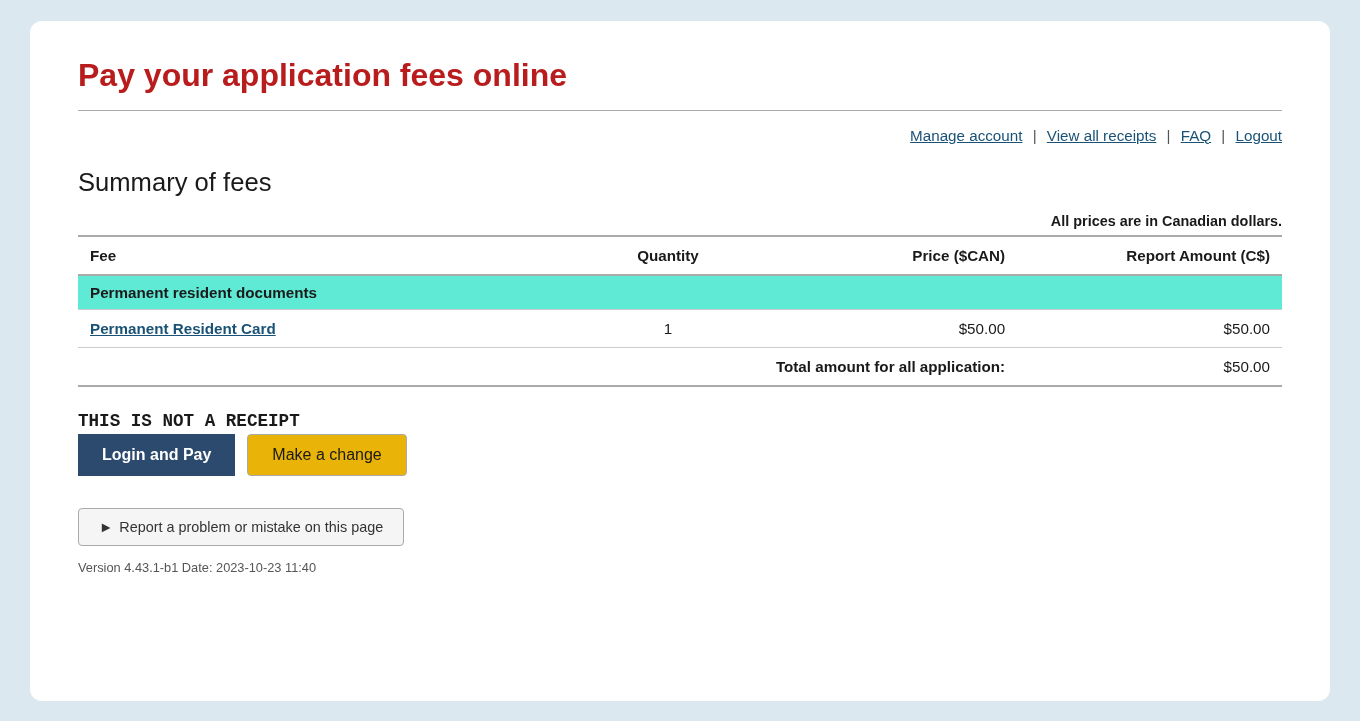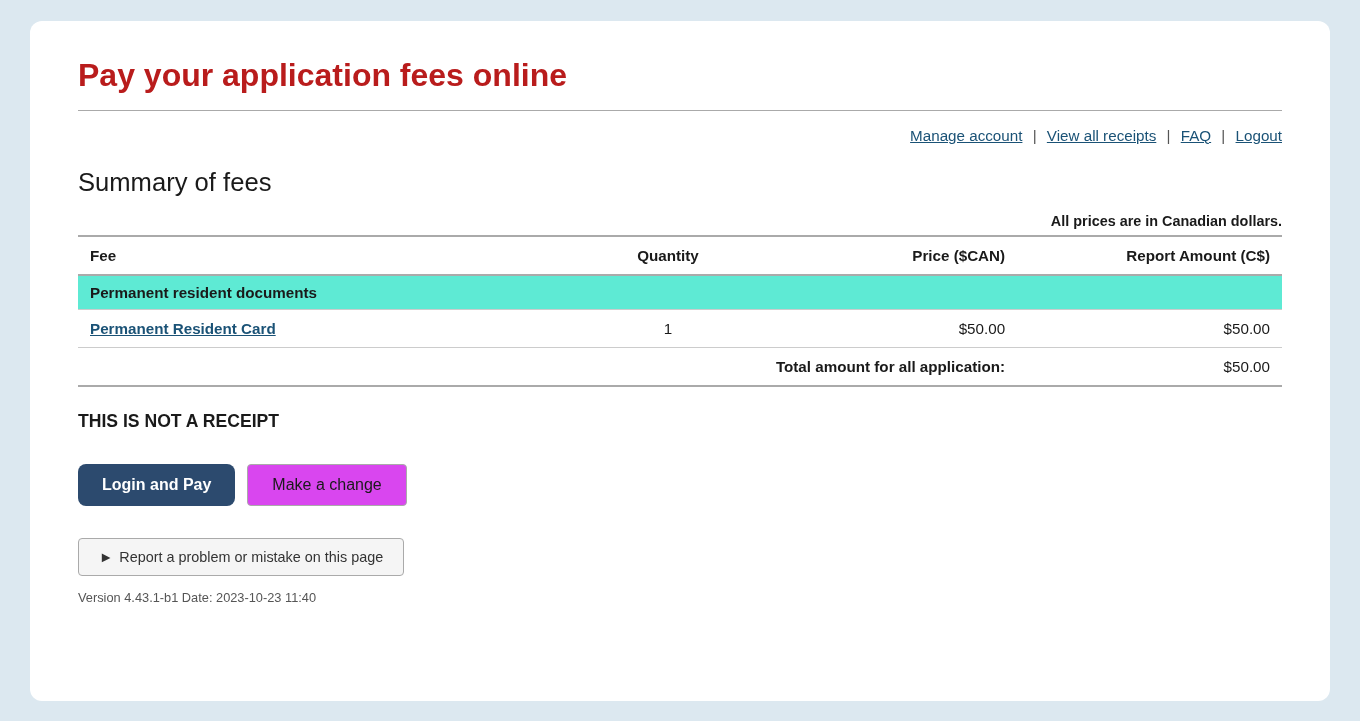--- a/index.html
+++ b/index.html
@@ -153,42 +153,43 @@
     .total-row td.total-value {
       text-align: right;
       font-weight: 400;
       color: #1a1a1a;
     }
 
     .receipt-notice {
       font-size: 1.1rem;
       font-weight: 700;
       color: #1a1a1a;
-      margin: 24px 0 32px 0;
+      margin: 24px 0 3px 0;
+      font-family: Liberation Mono, monospace;
     }
 
     .action-buttons {
       display: flex;
       gap: 12px;
       margin-bottom: 32px;
     }
 
     .btn-primary {
       background-color: #2c4a6e;
       color: #ffffff;
       border: none;
       padding: 12px 24px;
       font-size: 1rem;
       font-weight: 600;
-      border-radius: 8px;
+      border-radius: 0;
       cursor: pointer;
     }
 
     .btn-secondary {
-      background-color: #d946ef;
+      background-color: #eab308;
       color: #1a1a1a;
       border: 1px solid #aaa;
       padding: 0 24px;
       font-size: 1rem;
       font-weight: 500;
       border-radius: 4px;
       cursor: pointer;
     }
 
     .report-btn {

